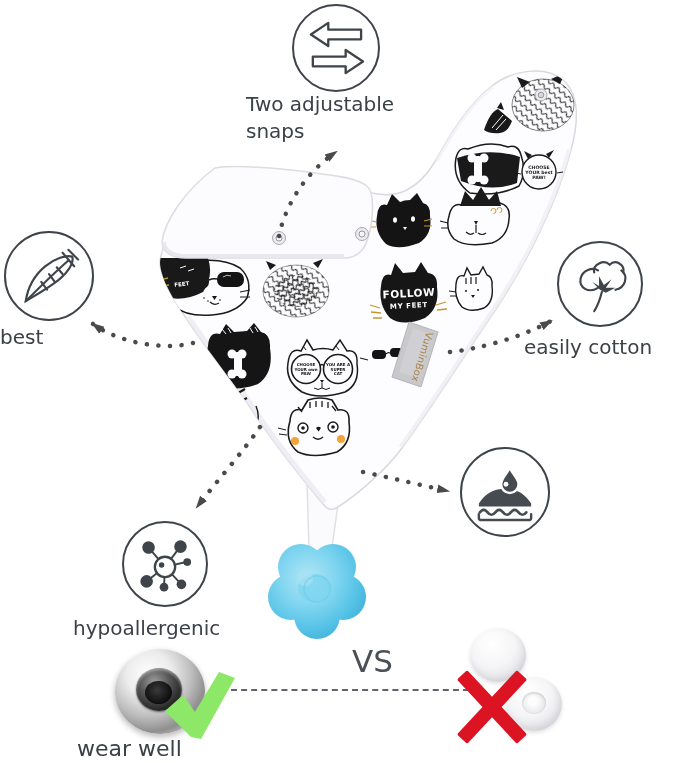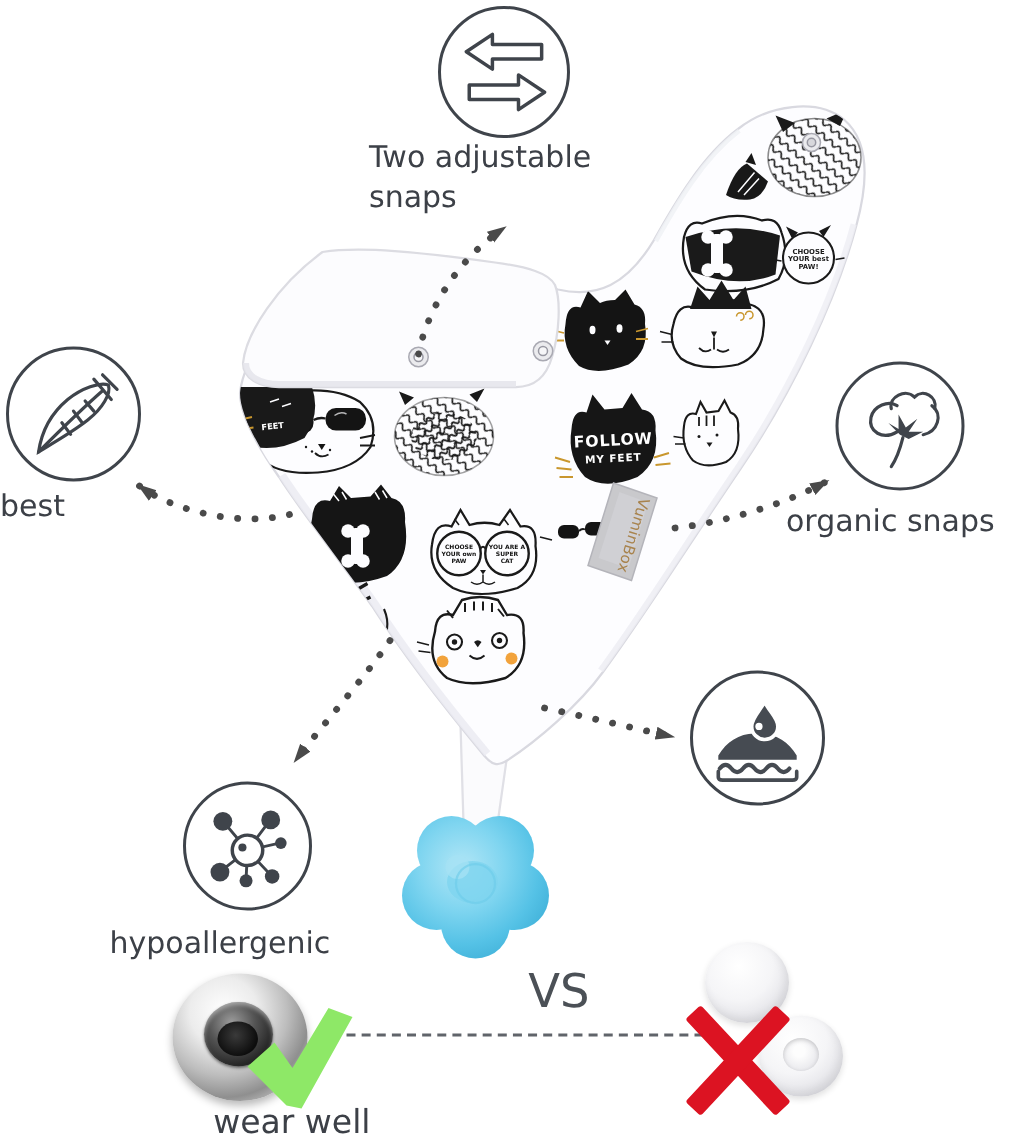--- a/index.html
+++ b/index.html
@@ -33,21 +33,21 @@
       background:radial-gradient(circle at 40% 30%,#ffffff 0%,#f5f5f7 45%,#e0e0e5 78%,#ececf0 100%);
       box-shadow:0 2px 4px rgba(0,0,0,.12),inset -2px -3px 6px rgba(0,0,0,.07);}
   .plastic-snap .dimple{position:absolute;left:16px;top:15px;width:24px;height:22px;border-radius:50%;
       background:radial-gradient(circle at 45% 40%,#fdfdfd 20%,#e3e3e8 85%);
       box-shadow:inset 0 1px 3px rgba(0,0,0,.18);}
   .cross{position:absolute;left:453px;top:668px;width:78px;height:78px;z-index:3;}
   .cross .bar{position:absolute;left:50%;top:50%;width:88px;height:14px;margin:-7px 0 0 -44px;
       background:#dc1322;border-radius:2px;}
   .cross .b1{transform:rotate(47deg);}
   .cross .b2{transform:rotate(-47deg);}
-  .cmp-lbl{position:absolute;text-align:right;font-size:22px;color:#3c4047;z-index:2;white-space:nowrap;}
+  .cmp-lbl{position:absolute;text-align:left;font-size:22px;color:#3c4047;z-index:2;white-space:nowrap;}
 </style>
 </head>
 <body>
 
 <div class="stage">
 
   <svg id="connectors" viewBox="0 0 679 763">
     <defs>
       <marker id="ah" viewBox="0 0 12 10" refX="10" refY="5" markerWidth="13" markerHeight="11" markerUnits="userSpaceOnUse" orient="auto">
         <path d="M0,1 L12,5 L0,9 Z" fill="#4a4a4a"></path>
@@ -91,21 +91,21 @@
     <svg width="58" height="58" viewBox="0 0 60 60">
       <g stroke="#3f444b" stroke-width="2.2" fill="none" stroke-linecap="round">
         <path d="M28,34 C18,40 8,34 10,24 C12,16 22,12 28,16"></path>
         <path d="M24,18 C22,10 34,4 40,10 C46,4 56,10 54,18"></path>
         <path d="M52,16 C60,22 56,34 46,36"></path>
         <path d="M32,38 C30,46 28,52 24,58"></path>
       </g>
       <path d="M30,36 L22,28 L29,32 L29,22 L34,31 L42,25 L36,34 L46,34 L36,39 Z" fill="#3f444b"></path>
     </svg>
   </div>
-  <div class="lbl" style="left:524px;top:334px;width:155px;">organic snaps</div>
+  <div class="lbl" style="left:524px;top:334px;width:155px;">easily cotton</div>
 
   <div class="badge" style="left:122px;top:521px;width:86px;height:86px;">
     <svg width="58" height="58" viewBox="0 0 60 60">
       <g stroke="#3f444b" stroke-width="2">
         <path d="M30,33 L14,14 M30,33 L45,13 M30,33 L52,28 M30,33 L46,50 M30,33 L29,53 M30,33 L12,47"></path>
       </g>
       <circle cx="30" cy="33" r="10.5" fill="#fff" stroke="#3f444b" stroke-width="2.4"></circle>
       <circle cx="26.5" cy="31" r="2.8" fill="#3f444b"></circle>
       <g fill="#3f444b">
         <circle cx="13" cy="13" r="6.5"></circle>

